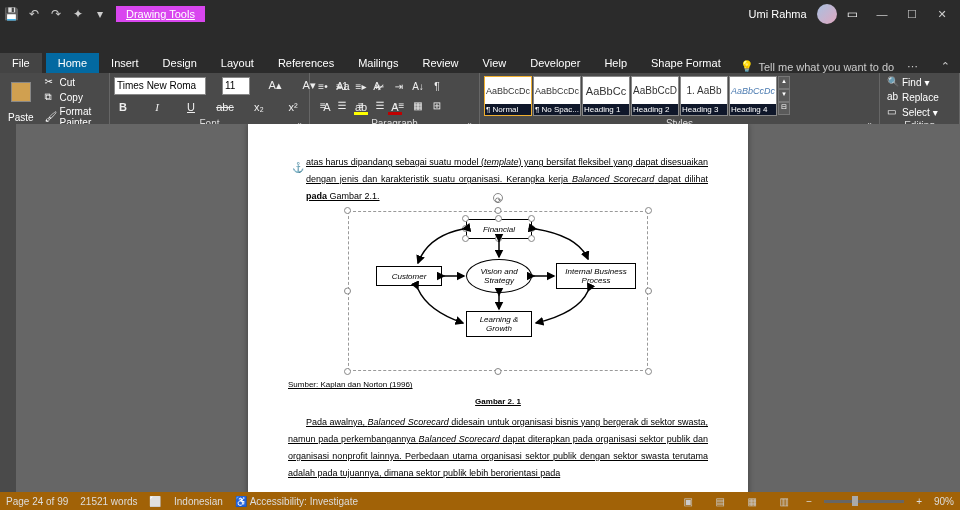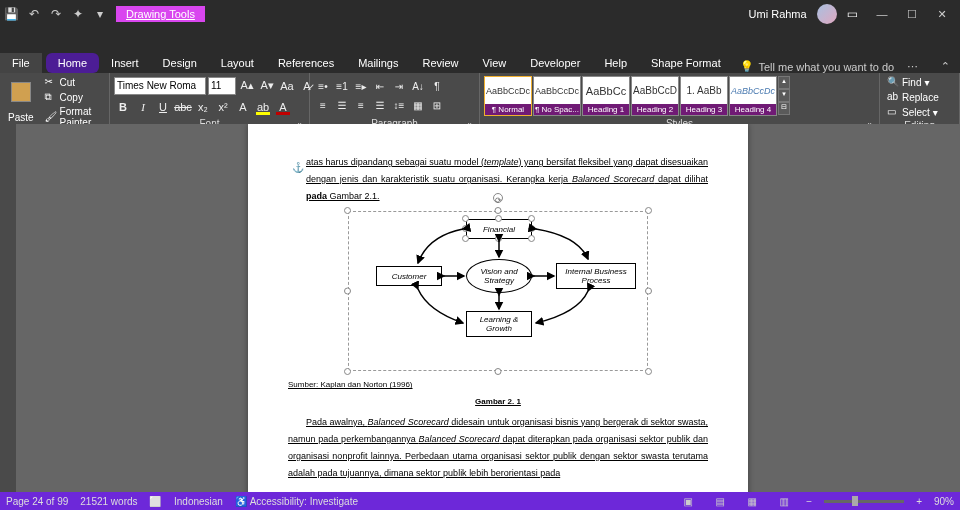--- a/index.html
+++ b/index.html
@@ -13,59 +13,59 @@
 .titlebar .context-tab { background: #d946ef; padding: 2px 10px; font-size: 11px; margin-left: 8px; text-decoration: underline; }
 .titlebar .right { display: flex; align-items: center; gap: 10px; margin-left: auto; }
 .titlebar .avatar { width: 20px; height: 20px; border-radius: 50%; background: linear-gradient(135deg, #a8c0e0, #e0a8c0); }
 .win-btns { display: flex; gap: 2px; }
 .win-btn { width: 28px; height: 20px; display: flex; align-items: center; justify-content: center; color: #ccc; cursor: pointer; font-size: 11px; }
 
 
 .ribbon-tabs { height: 24px; background: #2b2b2b; display: flex; align-items: flex-end; margin-top: 21px; }
 .ribbon-tab { padding: 4px 12px; font-size: 11px; color: #fff; cursor: pointer; }
 .ribbon-tab.file { background: #444; margin-right: 4px; }
-.ribbon-tab.active { background: #4c1d95; border-radius: 6px; }
+.ribbon-tab.active { background: #0369a1; }
 .ribbon-tab.context { color: #fff; }
 .tell-me { margin-left: 8px; display: flex; align-items: center; gap: 4px; color: #ccc; font-size: 11px; }
 .ribbon-collapse { margin-left: auto; margin-right: 10px; color: #ccc; cursor: pointer; }
 
 
 .ribbon { height: 58px; background: #4a4a4a; display: flex; border-bottom: 1px solid #333; }
 .ribbon-group { display: flex; flex-direction: column; border-right: 1px solid #666; padding: 2px 4px 1px; }
 .ribbon-group-content { flex: 1; display: flex; align-items: center; gap: 4px; }
 .ribbon-group-label { text-align: center; font-size: 10px; color: #ddd; padding-top: 1px; position: relative; }
 .ribbon-group-label::after { content: "⌄"; position: absolute; right: 2px; font-size: 8px; }
 
 .big-btn { display: flex; flex-direction: column; align-items: center; gap: 10px; padding: 2px 4px; cursor: pointer; }
 .big-btn .icon { width: 20px; height: 20px; }
 .big-btn .lbl { font-size: 10px; }
 .small-btns { display: flex; flex-direction: column; gap: 1px; }
 .small-btn { display: flex; align-items: center; gap: 3px; font-size: 10px; padding: 1px 3px; cursor: pointer; }
 .small-btn .icon { width: 12px; height: 12px; }
 
 .font-select { background: #fff; color: #000; font-size: 10px; height: 18px; width: 92px; border: 1px solid #888; padding: 0 2px; }
 .size-select { background: #fff; color: #000; font-size: 10px; height: 18px; width: 28px; border: 1px solid #888; padding: 0 2px; }
-.font-row { display: flex; gap: 2px; align-items: center; }
+.font-row { display: flex; gap: 16px; align-items: center; }
 .font-col { display: flex; flex-direction: column; gap: 3px; }
 .toolbar-btn { width: 18px; height: 18px; display: flex; align-items: center; justify-content: center; font-size: 11px; color: #eee; cursor: pointer; }
 .toolbar-btn.b { font-weight: bold; }
 .toolbar-btn.i { font-style: italic; font-family: serif; }
 .toolbar-btn.u { text-decoration: underline; }
 .color-under { position: relative; }
 .color-under::after { content: ""; position: absolute; bottom: 1px; left: 2px; right: 2px; height: 3px; }
 .color-under.hl::after { background: #ffff00; }
 .color-under.fc::after { background: #c00000; }
 
 .para-row { display: flex; gap: 1px; }
 .para-btn { width: 18px; height: 16px; display: flex; align-items: center; justify-content: center; font-size: 10px; color: #eee; cursor: pointer; }
 
 .styles-gallery { display: flex; gap: 1px; }
 .style-item { width: 48px; height: 40px; background: #fff; border: 1px solid #888; display: flex; flex-direction: column; cursor: pointer; }
 .style-item .preview { flex: 1; display: flex; align-items: center; justify-content: center; font-size: 9px; color: #333; overflow: hidden; }
-.style-item .name { font-size: 8px; color: #fff; background: #701a75; text-align: center; padding: 1px; white-space: nowrap; overflow: hidden; }
+.style-item .name { font-size: 8px; color: #fff; background: #0f172a; padding: 1px; white-space: nowrap; overflow: hidden; }
 .style-item.sel { border: 1px solid #f0b030; }
 .style-scroll { display: flex; flex-direction: column; width: 12px; }
 .style-scroll div { height: 13px; background: #5a5a5a; border: 1px solid #777; font-size: 7px; text-align: center; cursor: pointer; }
 
 
 .ruler-h { height: 16px; background: #4a4a4a; position: relative; font-size: 7px; color: #ccc; display: flex; align-items: center; padding-left: 248px; }
 .ruler-h .tick { position: relative; width: 26px; text-align: center; }
 .ruler-v { width: 16px; background: #4a4a4a; position: absolute; left: 0; top: 124px; bottom: 18px; }
 
 
@@ -86,21 +86,21 @@
 .sel-handle { position: absolute; width: 7px; height: 7px; background: #fff; border: 1px solid #888; border-radius: 50%; }
 .sel-border { position: absolute; border: 1px dashed #999; }
 .rotate-handle { position: absolute; width: 10px; height: 10px; border: 1px solid #888; border-radius: 50%; background: #fff; left: 50%; top: -18px; transform: translateX(-50%); }
 .rotate-handle::before { content: "⟳"; font-size: 8px; position: absolute; left: 1px; top: -1px; color: #666; }
 
 .dbox { position: absolute; border: 1px solid #000; background: #fff; font-style: italic; font-size: 8px; display: flex; align-items: center; justify-content: center; text-align: center; padding: 2px; }
 .dellipse { border-radius: 50%; }
 .arrow { position: absolute; }
 
 
-.statusbar { position: absolute; bottom: 0; left: 0; right: 0; height: 18px; background: #6d28d9; display: flex; align-items: center; padding: 0 6px; gap: 12px; font-size: 10px; color: #ddd; }
+.statusbar { position: absolute; bottom: 0; left: 0; right: 0; height: 18px; background: #a16207; display: flex; align-items: center; padding: 0 6px; gap: 12px; font-size: 10px; color: #ddd; }
 .statusbar .spacer { flex: 1; }
 .view-btn { width: 20px; height: 14px; display: flex; align-items: center; justify-content: center; cursor: pointer; color: #ccc; }
 .zoom-slider { width: 80px; height: 3px; background: #666; position: relative; }
 .zoom-slider .thumb { position: absolute; width: 6px; height: 10px; background: #aaa; top: -4px; left: 28px; }
 </style>
 </head>
 <body>
 
 <div class="titlebar">
   <div class="qat">

